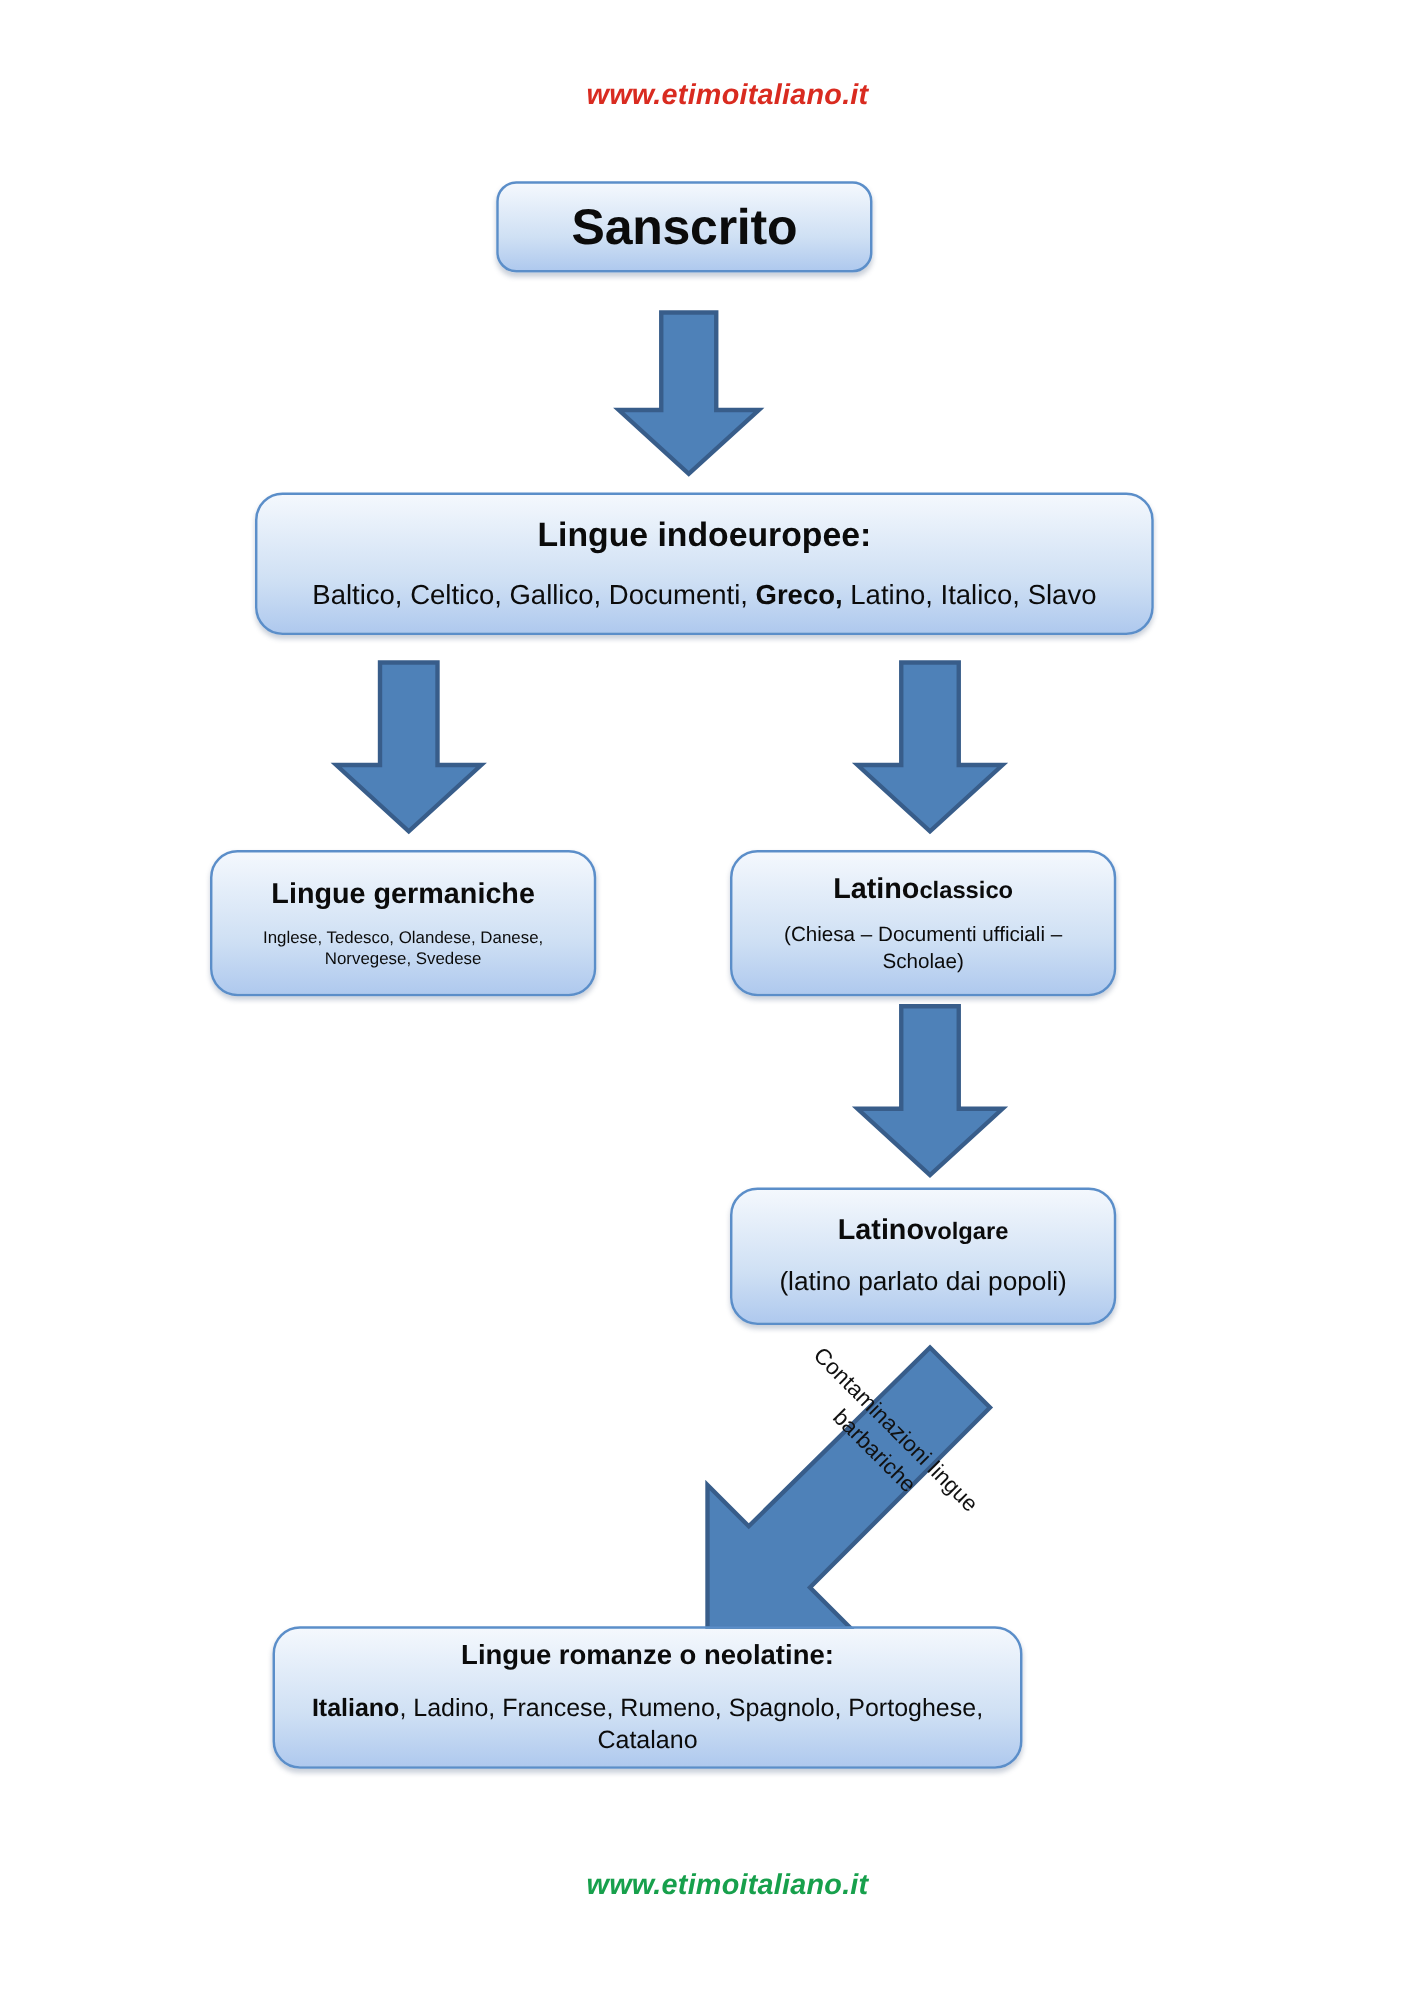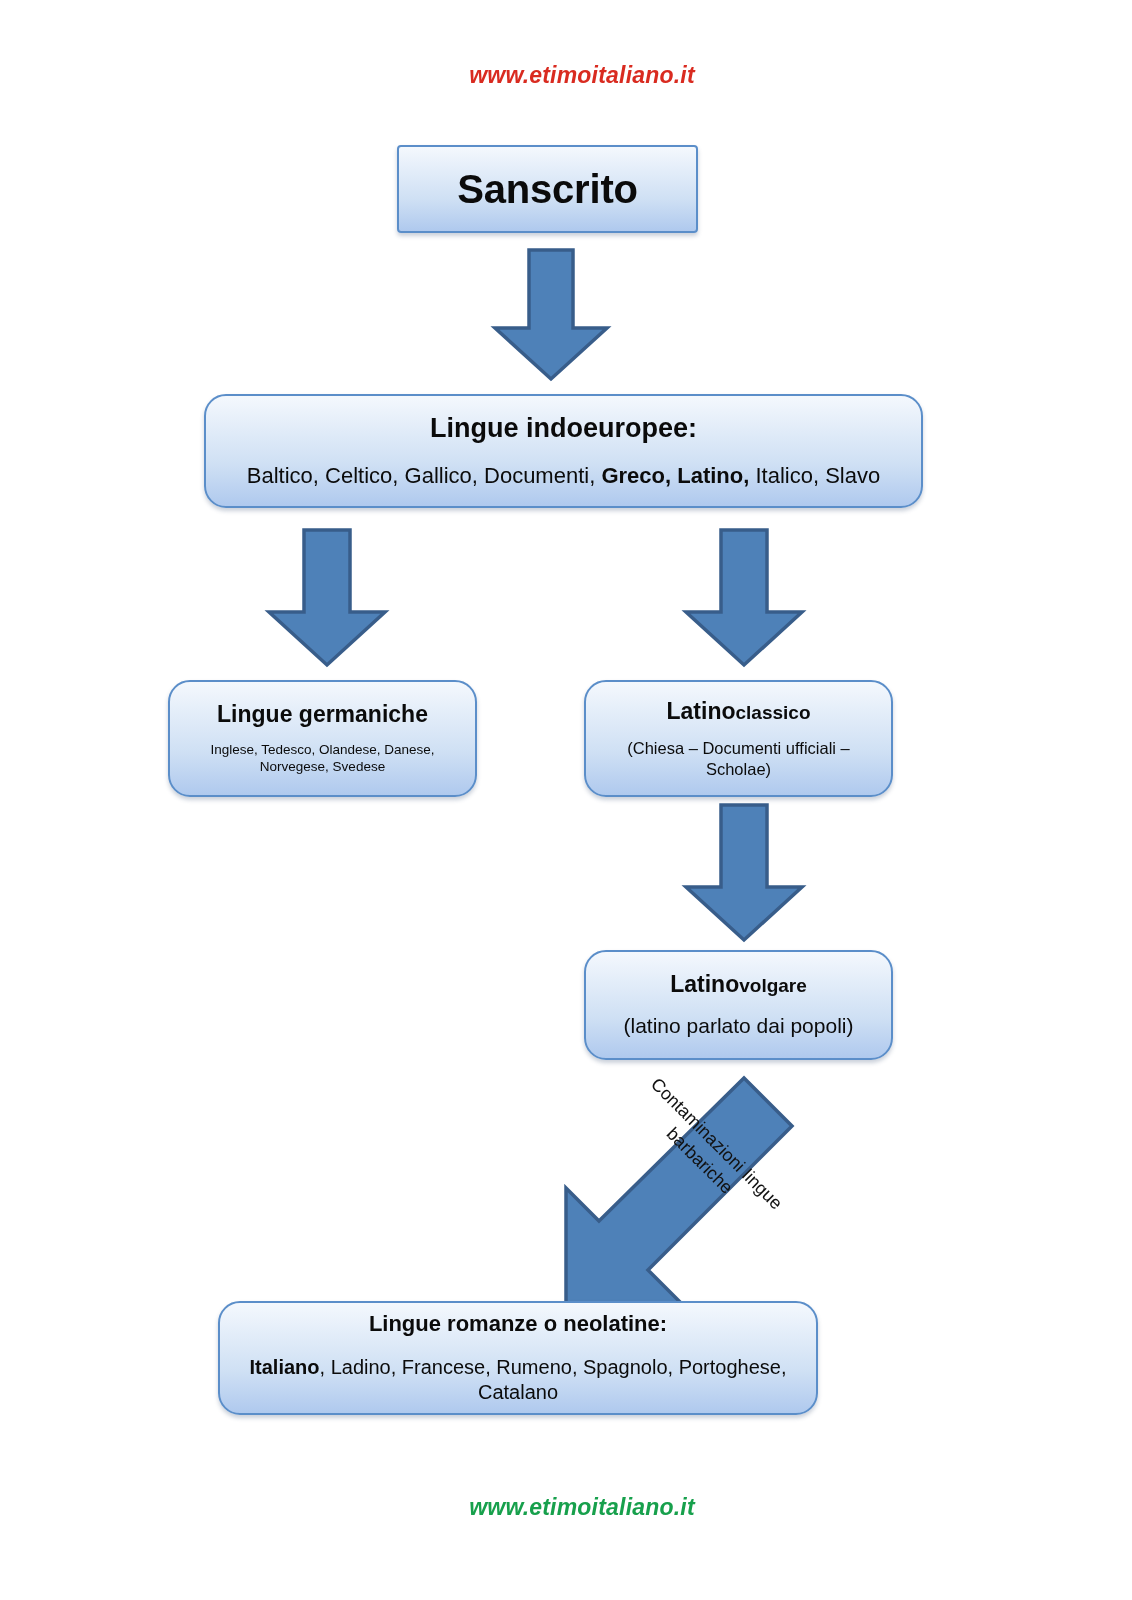--- a/index.html
+++ b/index.html
@@ -51,21 +51,21 @@
   }
   .box .title {
     font-weight: bold;
     line-height: 1.15;
   }
   .box .sub {
     line-height: 1.25;
   }
 
   
-  #box-sanscrito { left: 397px; top: 145px;  width: 301px; height: 88px;  border-radius: 4px; }
+  #box-sanscrito { left: 397px; top: 145px;  width: 301px; height: 73px;  border-radius: 16px; }
   #box-sanscrito .title { font-size: 40px; letter-spacing: -0.2px; }
 
   #box-indoeuropee { left: 204px; top: 394px; width: 719px; height: 114px; }
   #box-indoeuropee .title { font-size: 27px; margin-bottom: 18px; }
   #box-indoeuropee .sub   { font-size: 22px; }
 
   #box-germaniche { left: 168px; top: 680px; width: 309px; height: 117px; }
   #box-germaniche .title { font-size: 23px; margin-bottom: 14px; }
   #box-germaniche .sub   { font-size: 13.5px; }
 
@@ -128,21 +128,21 @@
   </div>
 
   <div class="arrow-down" id="arrow-sanscrito-indo">
     <svg width="118" height="134" viewBox="0 0 118 134">
       <path d="M37,2 L81,2 L81,80 L115,80 L59,131 L3,80 L37,80 Z" fill="#4E81B8" stroke="#385D8A" stroke-width="3.5" stroke-linejoin="miter"></path>
     </svg>
   </div>
 
   <div class="box" id="box-indoeuropee">
     <div class="title">Lingue indoeuropee:</div>
-    <div class="sub"><span>Baltico, Celtico, Gallico, Documenti, </span><span style="font-weight: bold;">Greco,</span><span> </span><span style="font-weight: bold;">Latino,</span><span> Italico, Slavo</span></div>
+    <div class="sub"><span>Baltico, Celtico, Gallico, Documenti, </span><span style="font-weight: bold;">Greco,</span><span> </span><span style="font-weight: normal;">Latino,</span><span> Italico, Slavo</span></div>
   </div>
 
   <div class="arrow-down" id="arrow-indo-germaniche">
     <svg width="122" height="140" viewBox="0 0 122 140">
       <path d="M38,2 L84,2 L84,84 L119,84 L61,137 L3,84 L38,84 Z" fill="#4E81B8" stroke="#385D8A" stroke-width="3.5" stroke-linejoin="miter"></path>
     </svg>
   </div>
 
   <div class="arrow-down" id="arrow-indo-latino">
     <svg width="122" height="140" viewBox="0 0 122 140">

